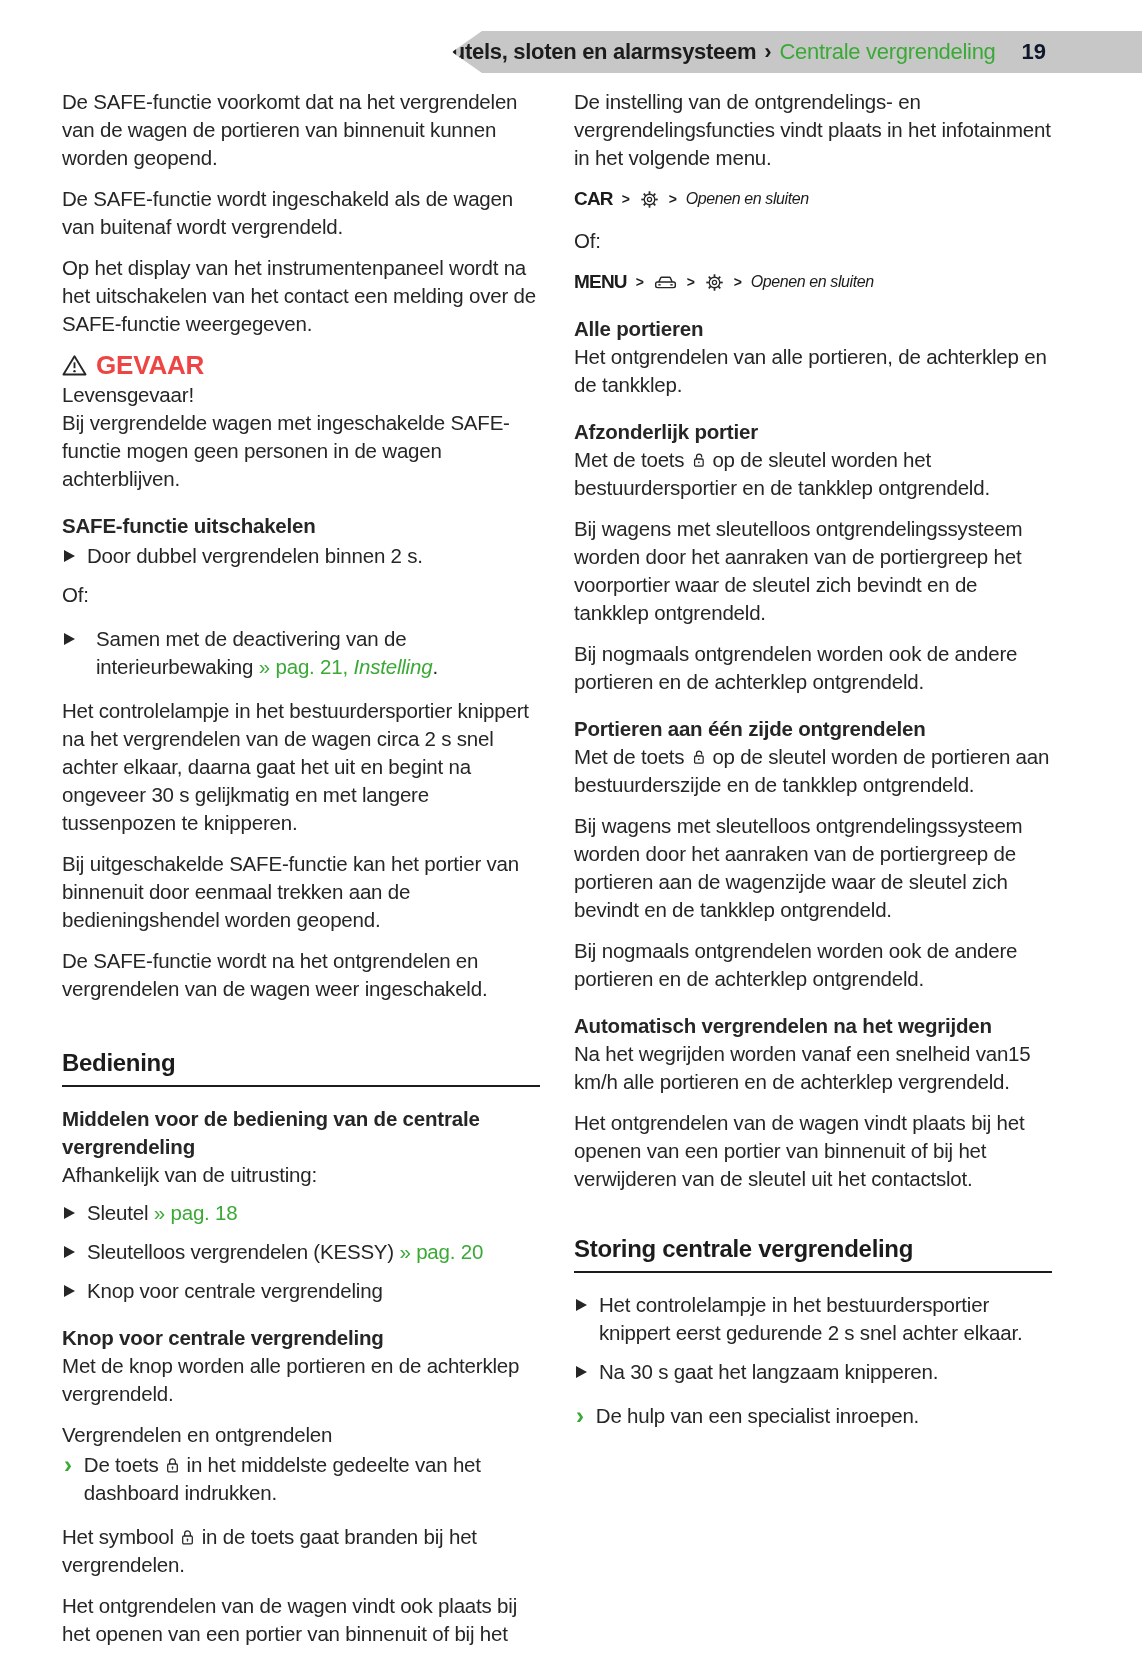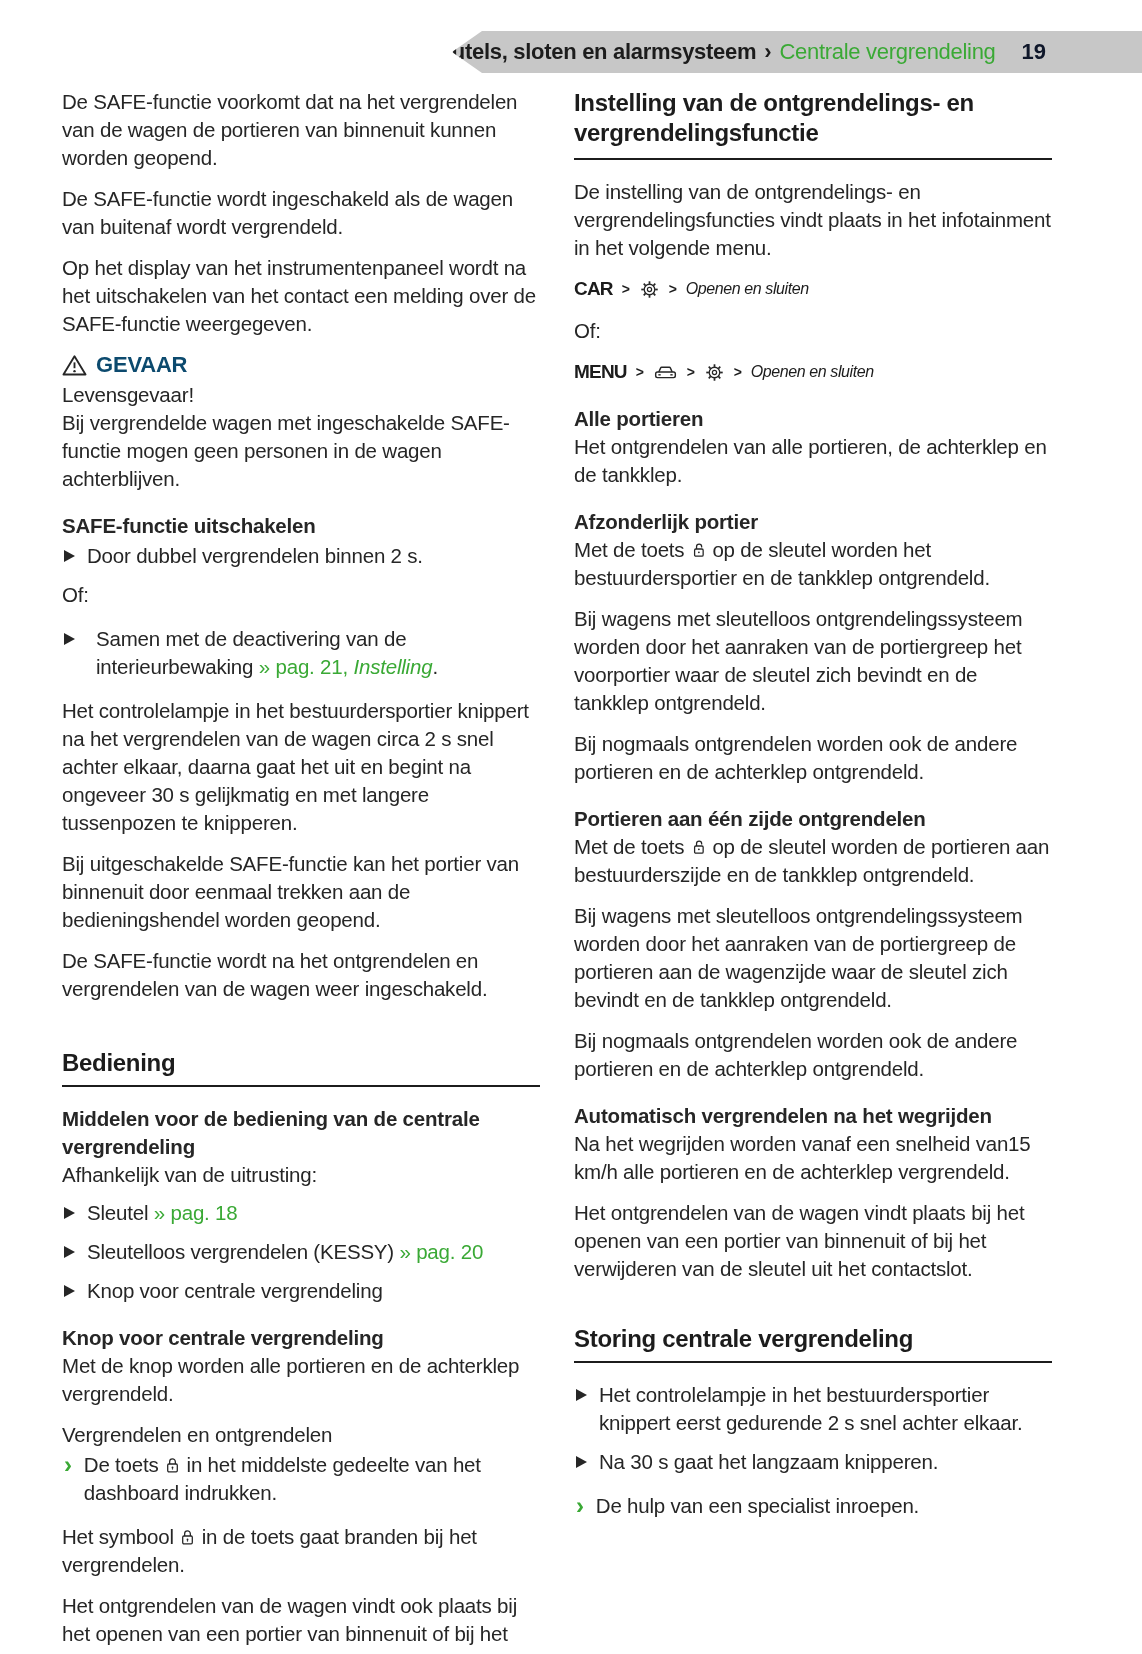--- a/index.html
+++ b/index.html
@@ -36,22 +36,22 @@
   
   .bullet{display:flex;align-items:flex-start;margin:0 0 11px 0;}
   .tri{flex:none;width:0;height:0;border-left:11px solid #262626;
        border-top:6.5px solid transparent;border-bottom:6.5px solid transparent;
        margin:8px 12px 0 2px;}
   .chev{flex:none;color:#3aa935;font-weight:bold;font-size:24px;line-height:26px;
         margin:1px 12px 0 2px;}
   .btext{flex:1;}
   .indented{margin-left:27px;}
   
-  .danger-title{display:flex;align-items:center;font-weight:bold;font-size:22px;
-        color:#0c4a6e;margin:4px 0 2px 0;}
+  .danger-title{display:flex;align-items:center;font-weight:bold;font-size:26px;
+        color:#ef4444;margin:4px 0 2px 0;}
   .danger-title svg{margin-right:9px;}
   
   .menupath{display:flex;align-items:center;margin:2px 0 14px 0;white-space:nowrap;}
   .mkey{font-weight:bold;font-size:19px;letter-spacing:-0.8px;color:#1c1c1c;}
   .msep{font-weight:bold;font-size:14px;margin:0 9px;color:#1c1c1c;}
   .mitem{font-style:italic;font-size:16px;letter-spacing:-0.4px;color:#1c1c1c;}
   .icon{display:inline-block;vertical-align:-3px;}
   .inline-icon{display:inline-block;vertical-align:-3px;margin:0 1px;}
   svg{stroke:#262626;}
 </style>
@@ -135,21 +135,20 @@
           <path d="M6.2 10 V7 a3.8 3.8 0 0 1 7.6 0 V10" stroke-width="1.7"></path>
           <rect x="3.6" y="10" width="12.8" height="10.4" rx="1.6" stroke-width="1.7"></rect>
           <circle cx="10" cy="14.6" r="1.25" fill="#262626" stroke="none"></circle>
           <line x1="10" y1="15.6" x2="10" y2="17.4" stroke-width="1.5"></line>
         </svg><span> in de toets gaat branden bij het vergrendelen.</span></p>
 
     <p>Het ontgrendelen van de wagen vindt ook plaats bij het openen van een portier van binnenuit of bij het verwijderen van de sleutel uit het contactslot.</p>
   </div>
 
   <div class="col">
-    <h2 class="section-head first" style="line-height:30px;padding-bottom:10px;">Instelling van de ontgrendelings- en vergrendelingsfunctie</h2>
     <p>De instelling van de ontgrendelings- en vergrendelingsfuncties vindt plaats in het infotainment in het volgende menu.</p>
 
     <div class="menupath">
       <span class="mkey">CAR</span>
       <span class="msep">&gt;</span>
       <svg class="icon" width="21" height="21" viewBox="0 0 24 24" fill="none">
         <circle cx="12" cy="12" r="6" stroke-width="1.5"></circle>
         <circle cx="12" cy="12" r="2.4" stroke-width="1.4"></circle>
         <g stroke-width="2">
           <line x1="12" y1="5.6" x2="12" y2="2.6"></line>

